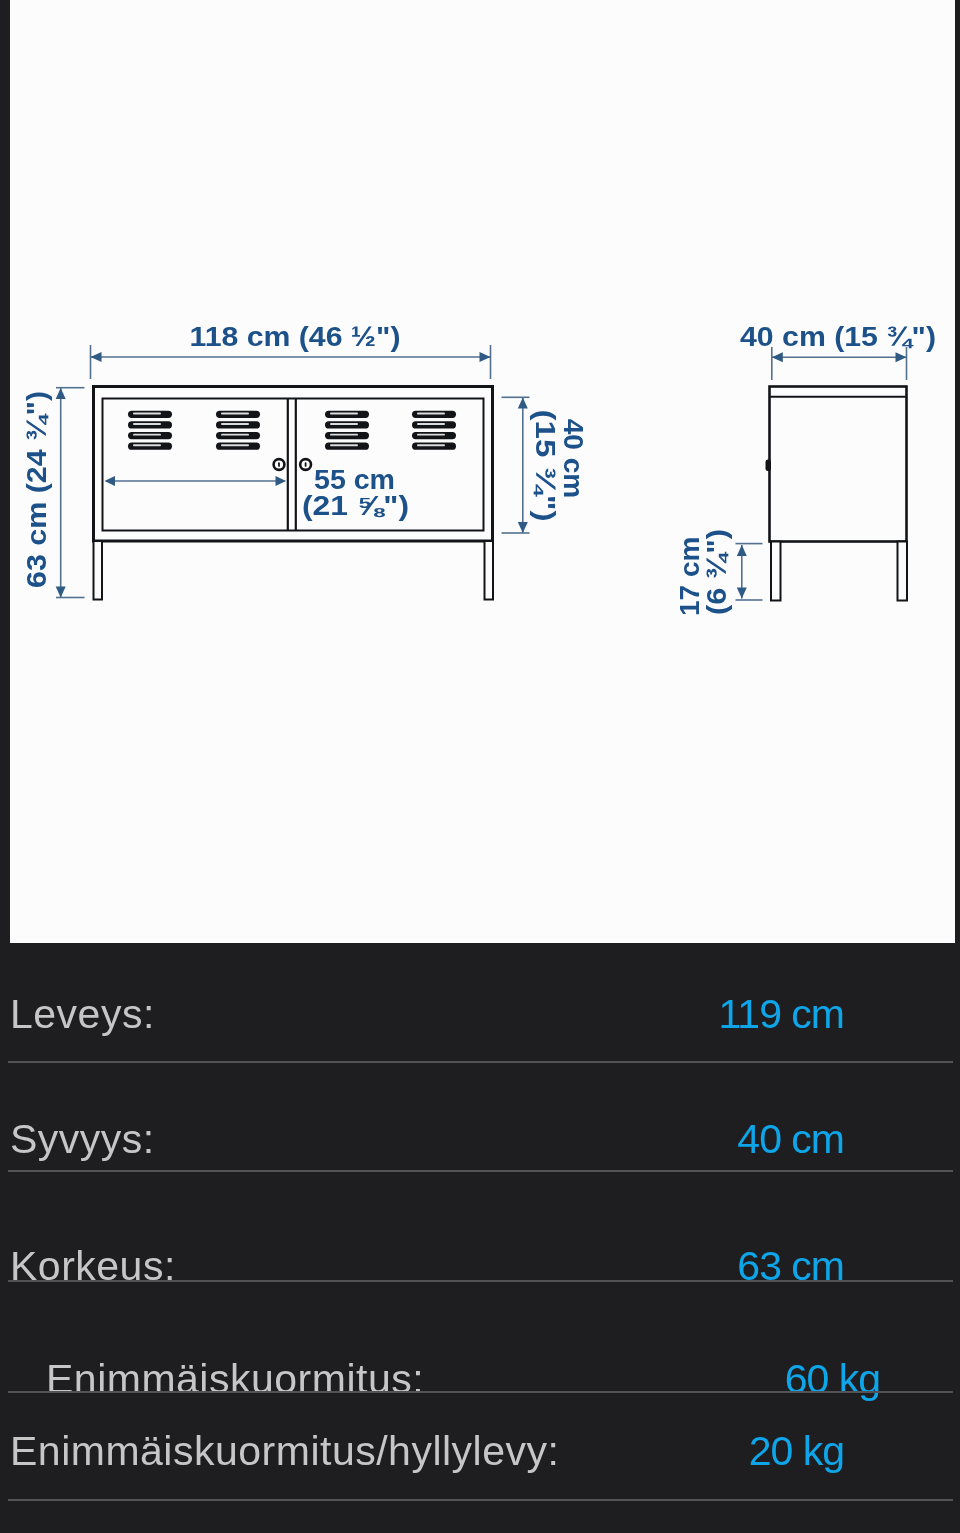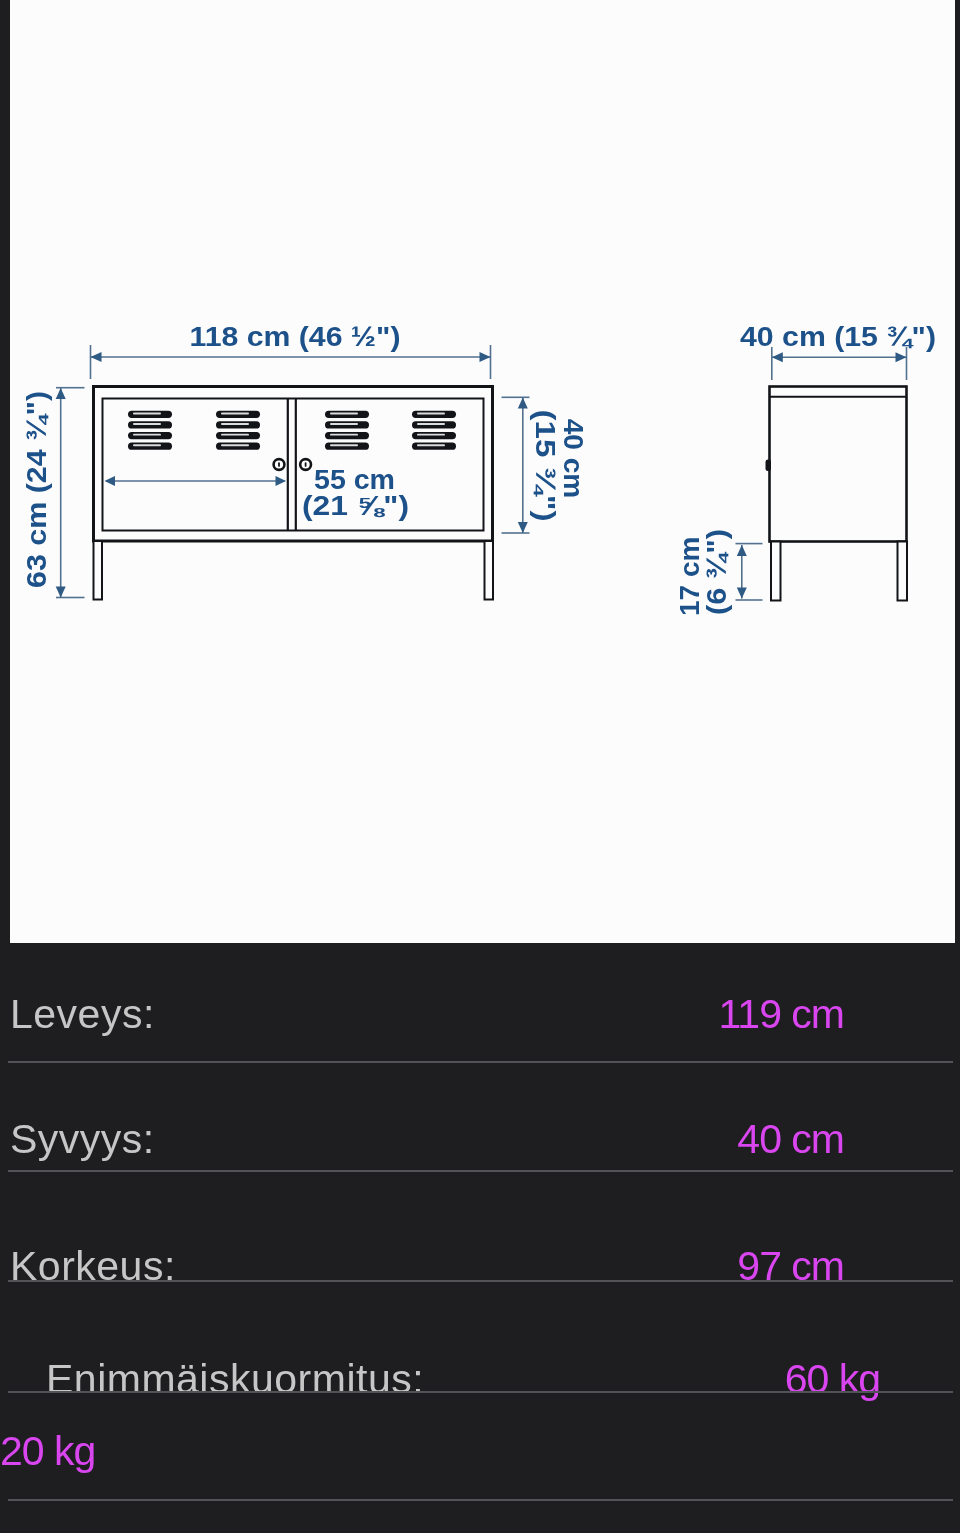--- a/index.html
+++ b/index.html
@@ -1,20 +1,20 @@
 <!DOCTYPE html>
 <html><head>
 <meta charset="utf-8">
 <style>
   html,body{margin:0;padding:0;}
   body{width:960px;height:1533px;background:#1e1e21;font-family:"Liberation Sans",sans-serif;position:relative;overflow:hidden;}
   .abs{position:absolute;}
   .row{position:absolute;left:0;width:852px;display:flex;justify-content:space-between;font-size:41px;}
   .row .lab{padding-left:10px;color:#c6c6c6;letter-spacing:0.5px;}
-  .row .val{padding-right:8px;color:#d946ef;letter-spacing:-1px;}
+  .row .val{padding-right:8px;color:#0ea5e9;letter-spacing:-1px;}
   .sep{position:absolute;height:2px;background:#525356;left:8px;width:945px;}
 </style>
 </head>
 <body>
 
 <div class="abs" style="left:10px;top:0;width:945px;height:943px;background:#fcfcfd;"></div>
 
 <svg class="abs" style="left:0;top:0;" width="960" height="943" viewBox="0 0 960 943">
   <g fill="none" stroke-linecap="butt">
 
@@ -171,29 +171,30 @@
 
 <div class="row" style="top:1116px;">
     <span class="lab">Syvyys:</span>
     <span class="val">40 cm</span>
   </div>
 
 <div class="sep" style="top:1169.5px;"></div>
 
 <div class="row" style="top:1215.0px;margin-top:28px;">
     <span class="lab">Korkeus:</span>
-    <span class="val">97 cm</span>
+    <span class="val">63 cm</span>
   </div>
 
 <div class="sep" style="top:1279.5px;"></div>
 
 <div class="row" style="top:1356px;padding-left:36px;">
     <span class="lab">Enimmäiskuormitus:</span>
     <span class="val">60 kg</span>
   </div>
 
 <div class="sep" style="top:1390.5px;"></div>
 
 <div class="row" style="top:1427.6px;">
+    <span class="lab">Enimmäiskuormitus/hyllylevy:</span>
     <span class="val">20 kg</span>
   </div>
 
 <div class="sep" style="top:1499.3px;"></div>
 
 </body></html>

